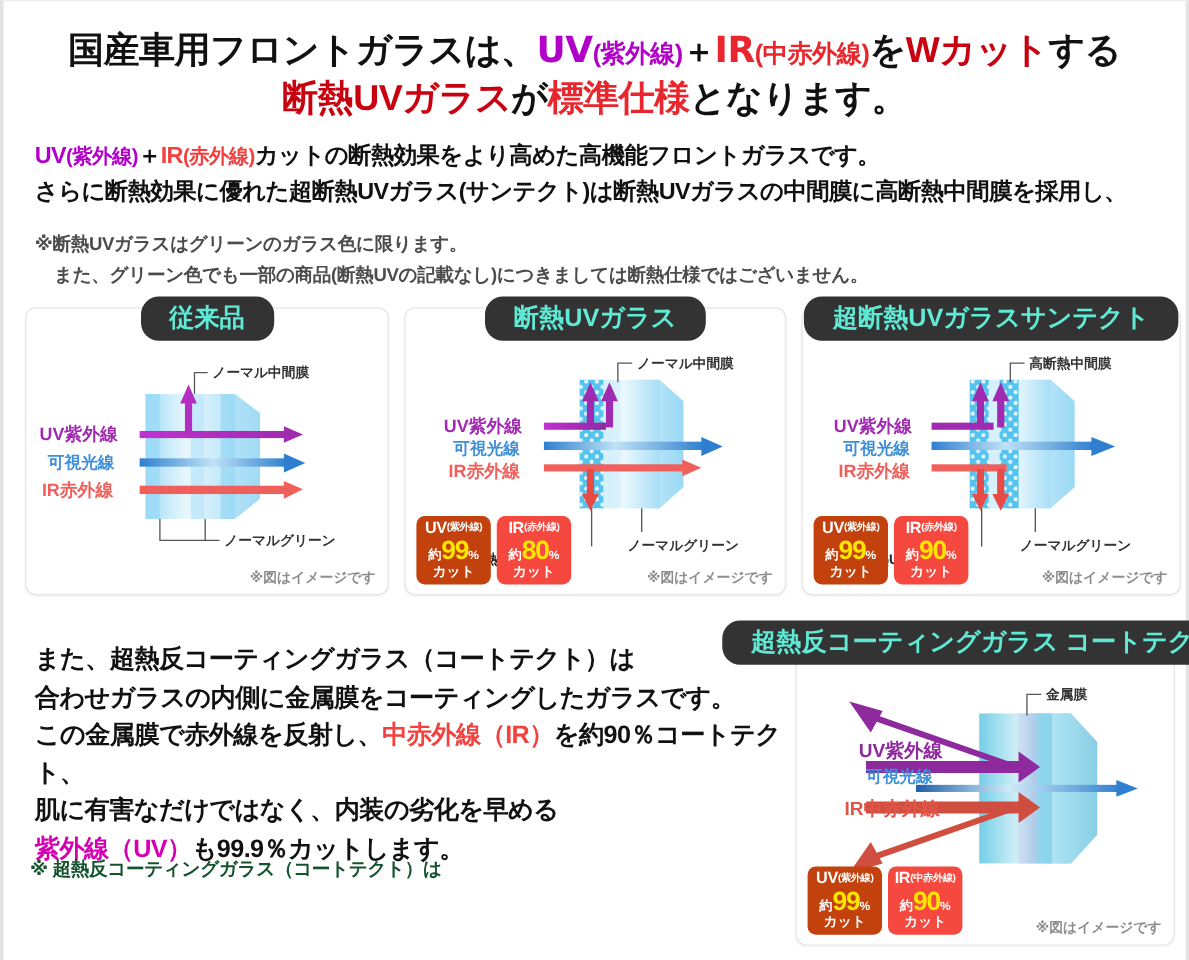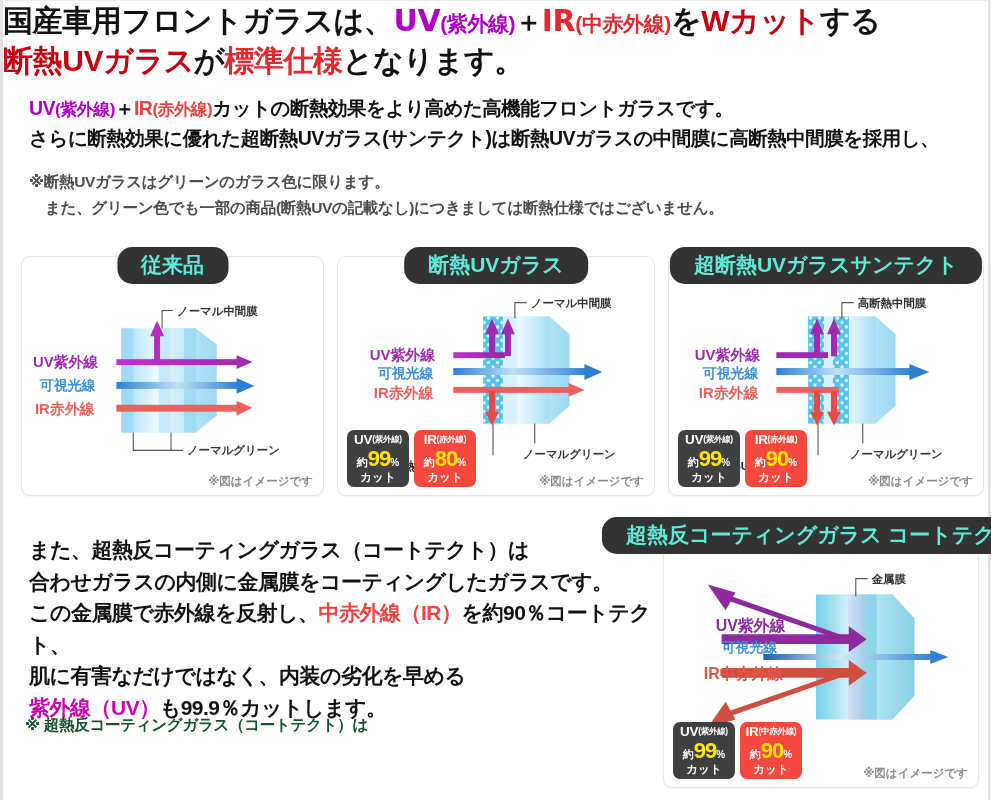--- a/index.html
+++ b/index.html
@@ -14,20 +14,22 @@
     position:absolute;inset:0;
     border-left:3px solid #e3e3e3;
     border-right:3px solid #e3e3e3;
     border-top:1px solid #ededed;
     box-sizing:border-box;
     background:#fff;
   }
 
   
   .headline{
+    text-align:center;
+    padding-top:22px;
     line-height:1.32;
     font-weight:bold;
     letter-spacing:-0.4px;
   }
   .hl1{font-size:30px;white-space:nowrap;}
   .hl2{font-size:30px;white-space:nowrap;}
   .k-blk{color:#111;}
   .k-uv{color:#b300c9;font-family:"DejaVu Sans",sans-serif;}
   .k-uv-s{color:#b300c9;font-size:21px;}
   .k-plus{color:#111;font-size:27px;}
@@ -114,21 +116,21 @@
     display:flex;gap:5px;
   }
   .badge{
     width:62px;
     border-radius:7px;
     text-align:center;
     color:#fff;
     padding:3px 0 4px 0;
     line-height:1;
   }
-  .badge.uv{background:#404040;}
+  .badge.uv{background:#c2410c;}
   .badge.ir{background:#f5483f;}
   .b-top{font-size:13.5px;font-weight:bold;letter-spacing:-0.3px;white-space:nowrap;}
   .b-top small{font-size:8.5px;vertical-align:2px;}
   .b-mid{margin-top:1px;white-space:nowrap;}
   .b-mid .yaku{font-size:11px;font-weight:bold;}
   .b-mid .num{font-size:22px;font-weight:bold;color:#ffe400;letter-spacing:-1px;}
   .b-mid .pct{font-size:10px;font-weight:bold;}
   .b-bot{font-size:11.5px;font-weight:bold;margin-top:2px;}
 
   

